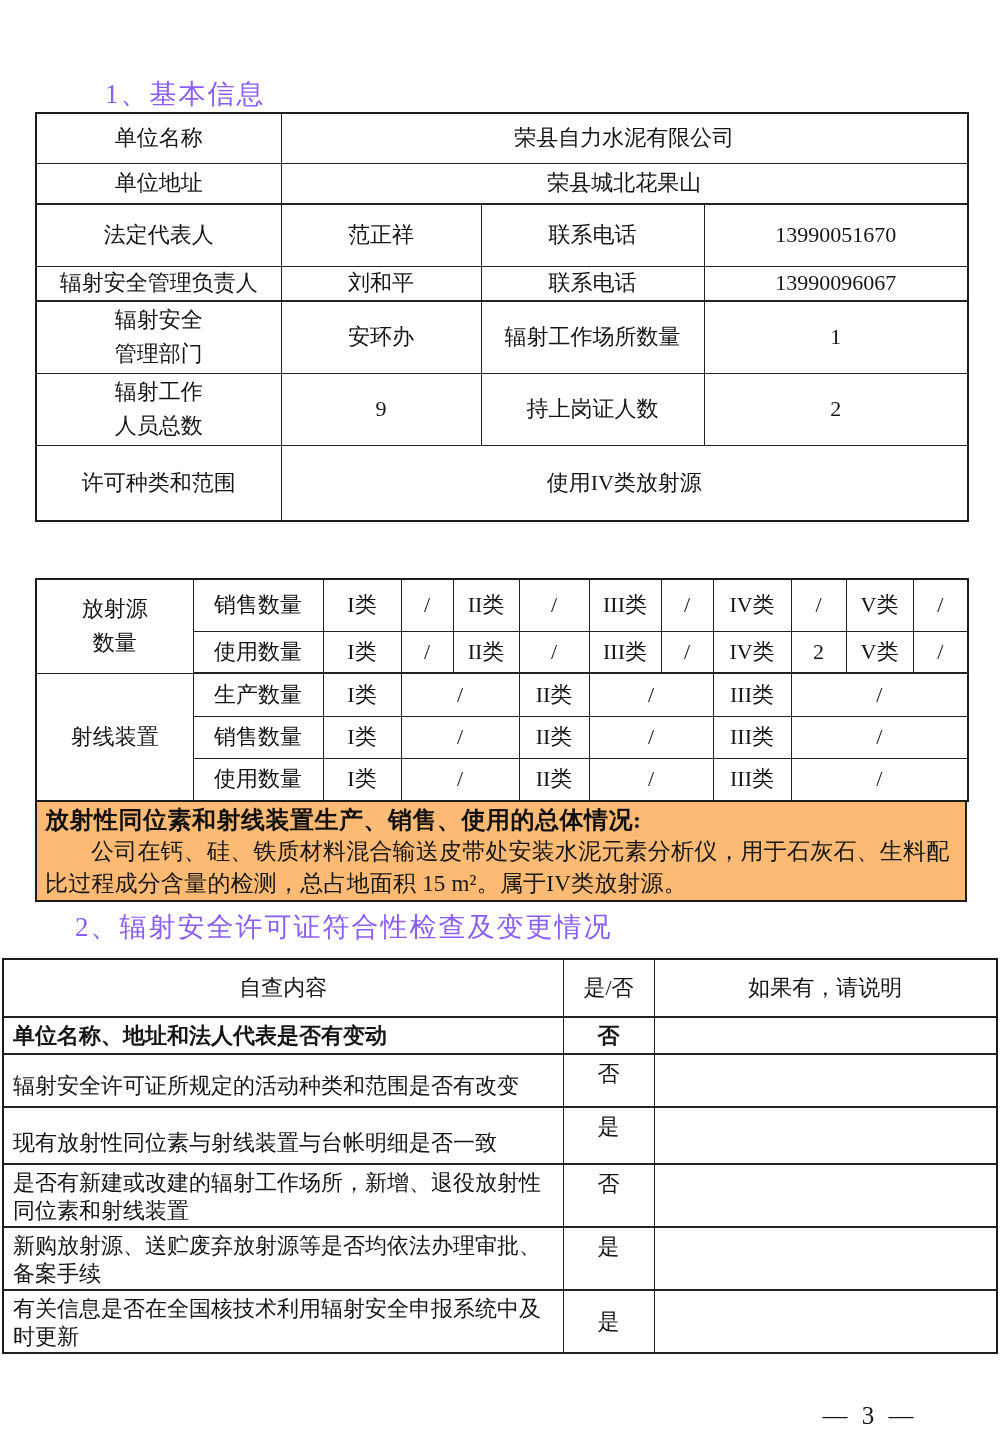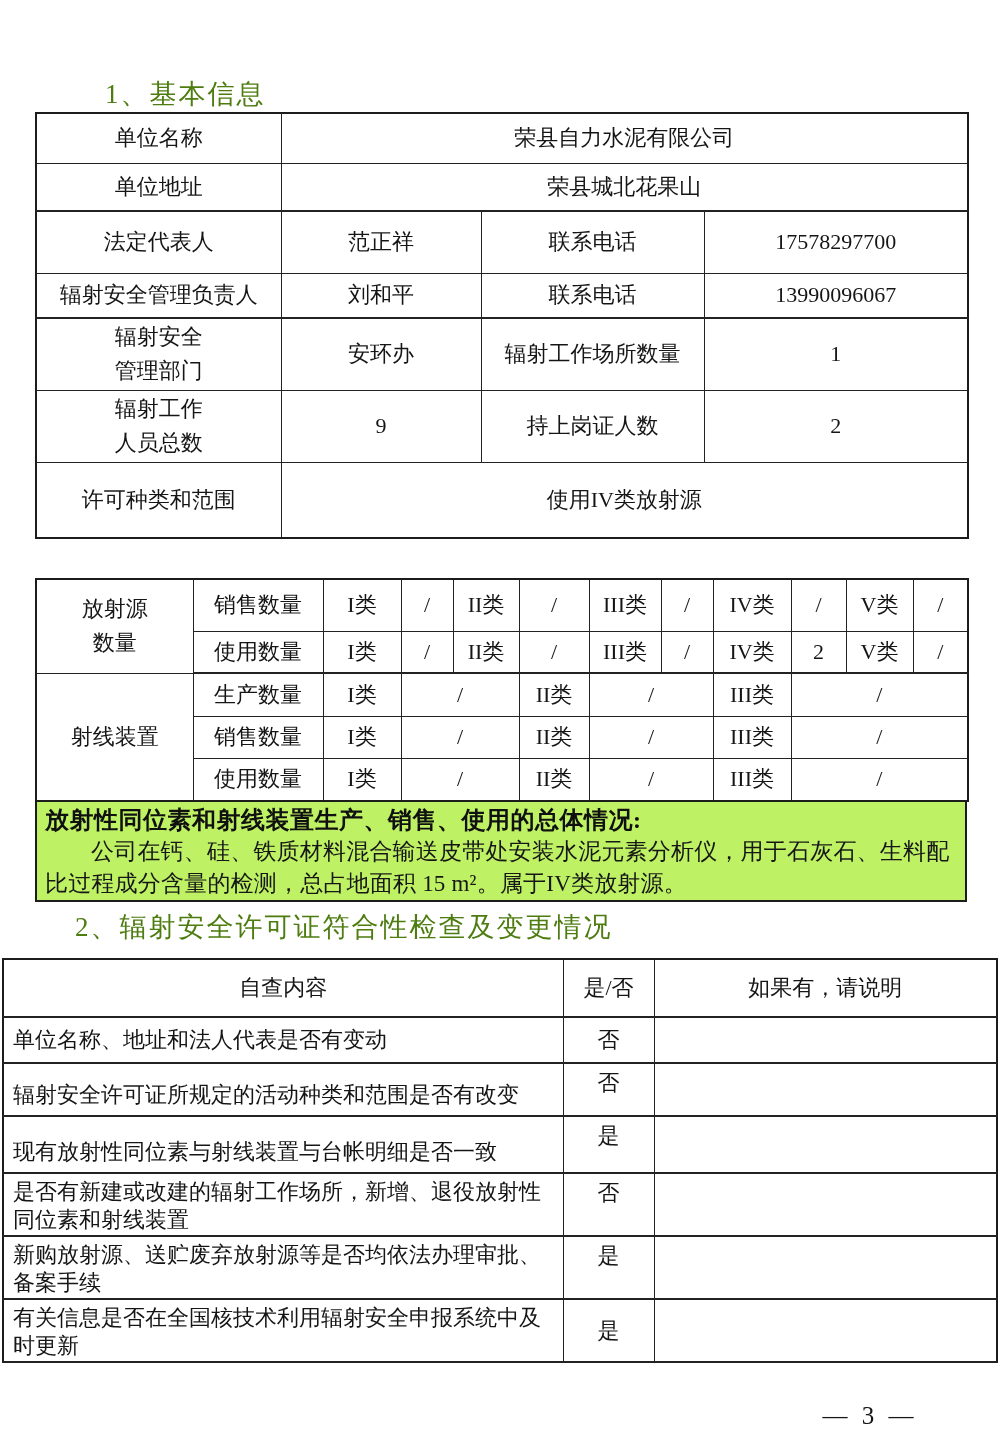--- a/index.html
+++ b/index.html
@@ -1,60 +1,60 @@
 <!DOCTYPE html>
 <html><head>
 <meta charset="utf-8">
 <style>
   html,body{margin:0;padding:0;background:#ffffff;}
   .page{
     position:relative;width:1000px;height:1440px;background:#ffffff;
     font-family:"Liberation Serif","DejaVu Serif",serif;color:#111;overflow:hidden;
   }
-  .sec-title{position:absolute;font-size:27px;letter-spacing:2px;white-space:nowrap;color:#4d7c0f;}
+  .sec-title{position:absolute;font-size:27px;letter-spacing:2px;white-space:nowrap;color:#8b5cf6;}
   #title1{left:105px;top:76px;}
   #title2{left:75px;top:909px;}
 
   table{border-collapse:collapse;table-layout:fixed;position:absolute;background:#fff;}
   td{padding:0;text-align:center;vertical-align:middle;font-size:22px;color:#151515;
      border:1px solid #222;overflow:hidden;}
   table.tbl{border:2px solid #1c1c1c;}
 
   #tblA{left:35px;top:112px;width:932px;}
   #tblA tr.rA1{height:50px;}
-  #tblA tr.rA2{height:48px;}
+  #tblA tr.rA2{height:41px;}
   #tblA tr.rA3{height:62px;}
-  #tblA tr.rA4{height:45px;}
+  #tblA tr.rA4{height:35px;}
   #tblA tr.rA5{height:72px;}
   #tblA tr.rA6{height:72px;}
   #tblA tr.rA7{height:56px;}
   #tblA tr.rA8{height:76px;}
   tr.hr2 td{border-bottom-width:2px;}
 
   #tblB{left:35px;top:578px;width:932px;}
   #tblB tr.rB1{height:52px;}
   #tblB tr.rB2{height:42px;}
   #tblB tr.rB3{height:43px;}
   #tblB tr.rB4{height:42px;}
   #tblB tr.rB5{height:43px;}
 
   .pre{white-space:pre-line;line-height:1.55;}
 
   #summary{
     position:absolute;left:35px;top:800px;width:932px;height:102px;
-    border:2px solid #1c1c1c;box-sizing:border-box;background:#bef264;
+    border:2px solid #1c1c1c;box-sizing:border-box;background:#fdba74;
     padding:3px 8px 0 8px;
   }
   #summary .head{font-size:24px;font-weight:bold;letter-spacing:0.5px;color:#101010;line-height:1.25;}
   #summary .body{font-size:23px;letter-spacing:0.2px;line-height:1.4;text-indent:2em;margin:1px 0 0 0;color:#161616;}
 
   #tbl2{left:2px;top:958px;width:994px;}
   #tbl2 td{border-bottom-width:2px;}
   #tbl2 tr.r0{height:58px;}
-  #tbl2 tr.r1{height:46px;}
+  #tbl2 tr.r1{height:37px;font-weight:bold;}
   #tbl2 tr.r2{height:53px;}
   #tbl2 tr.r3{height:57px;}
   #tbl2 tr.r4{height:62px;}
   #tbl2 tr.r5{height:61px;}
   #tbl2 tr.r6{height:62px;}
   #tbl2 td.q{text-align:left;padding:2px 2px 2px 9px;line-height:1.25;}
   td.va-b2{vertical-align:bottom;padding-bottom:7px !important;}
   td.va-t{vertical-align:top;padding-top:4px !important;}
 
   #footer{position:absolute;left:800px;top:1402px;width:140px;text-align:center;
@@ -80,21 +80,21 @@
         <td colspan="3">荣县自力水泥有限公司</td>
       </tr>
       <tr class="rA2 hr2">
         <td>单位地址</td>
         <td colspan="3">荣县城北花果山</td>
       </tr>
       <tr class="rA3">
         <td>法定代表人</td>
         <td>范正祥</td>
         <td>联系电话</td>
-        <td>17578297700</td>
+        <td>13990051670</td>
       </tr>
       <tr class="rA4 hr2">
         <td>辐射安全管理负责人</td>
         <td>刘和平</td>
         <td>联系电话</td>
         <td>13990096067</td>
       </tr>
       <tr class="rA5">
         <td class="pre">辐射安全
 管理部门</td>

